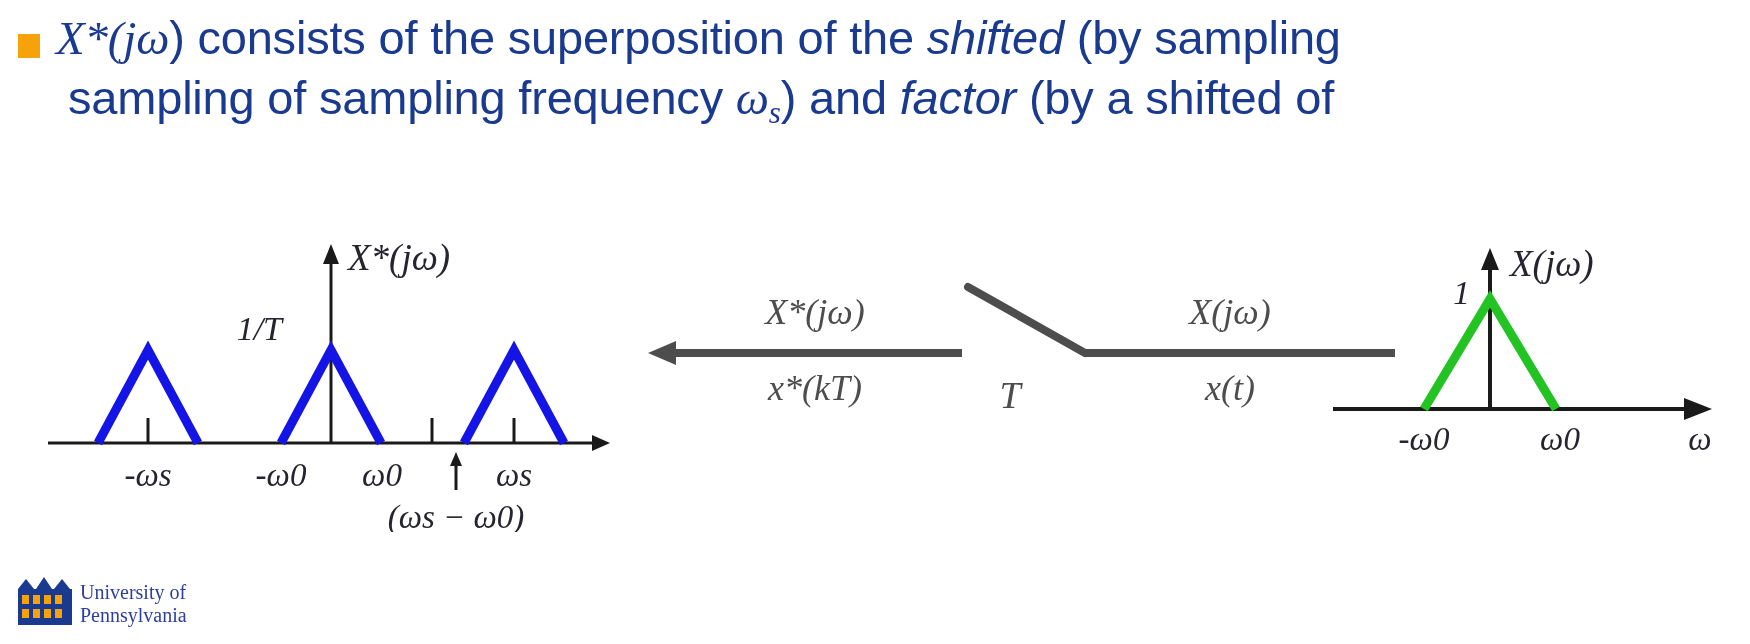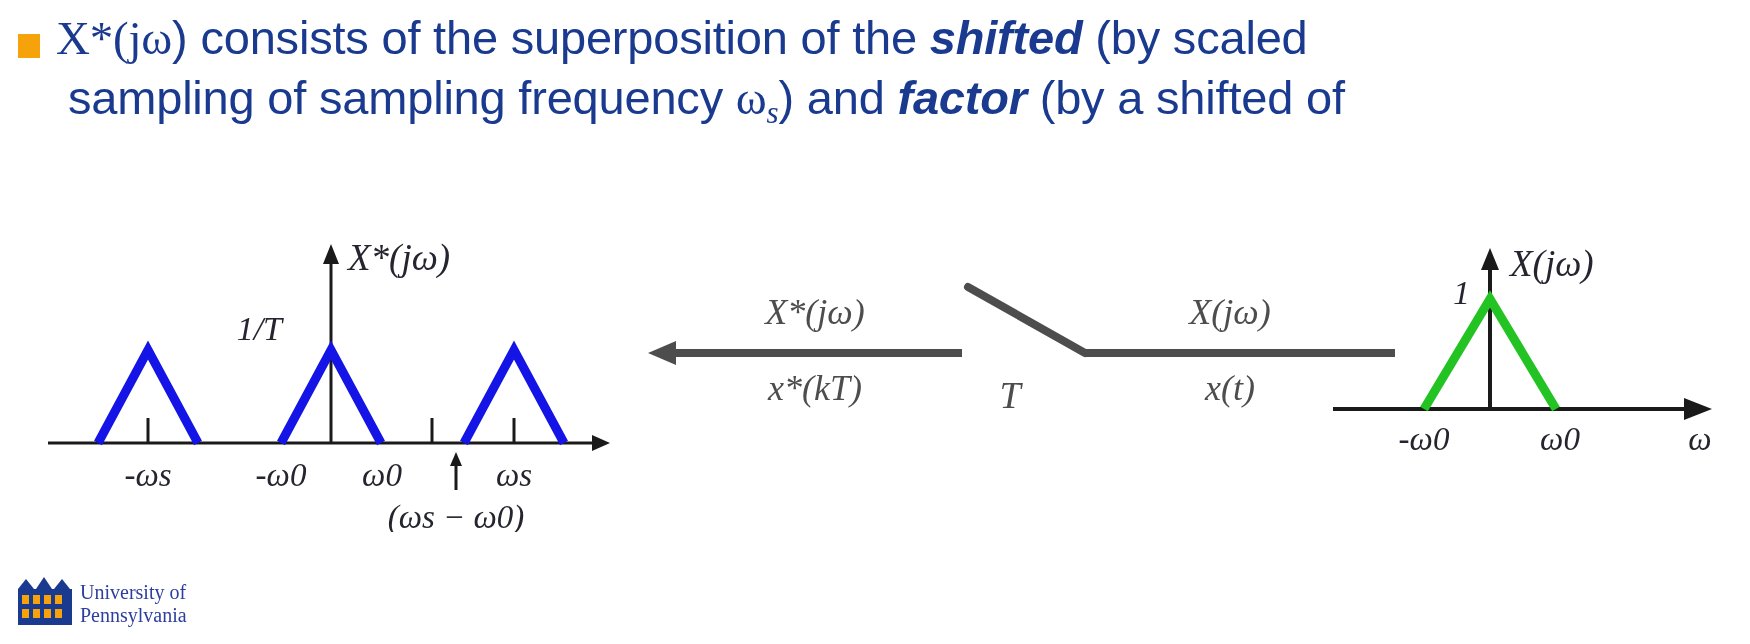--- a/index.html
+++ b/index.html
@@ -17,22 +17,22 @@
   .btext{
     margin:0;padding:0 0 0 42px;
     color:#1A3A8F;
     font-family:"Liberation Sans", sans-serif;
     font-size:47px;line-height:59px;font-weight:400;
     letter-spacing:-0.2px;
     white-space:nowrap;
   }
   .btext .l2{padding-left:12px;display:block;}
   .btext .l3{padding-left:34px;display:block;}
-  .mi{font-family:"Liberation Serif", serif;}
-  .bld{font-weight:bold;font-style:italic;}
+  .mi{font-family:"Liberation Serif", serif;font-style:italic;}
+  .bld{font-weight:normal;font-style:italic;}
   .sub{font-size:0.66em;vertical-align:-0.28em;font-family:"Liberation Serif",serif;font-style:italic;}
 
   
   .figure{position:absolute;left:0;top:232px;width:1560px;height:300px;}
   svg.fig{position:absolute;left:0;top:0;}
 
   .lbl{
     font-family:"Liberation Serif", serif;font-style:italic;
     fill:#1A1A3A;
   }
@@ -56,21 +56,21 @@
 </style>
 </head>
 <body>
 
 <div class="slide">
 
   <div class="bullet-block">
     <div class="bullet-sq"></div>
     <p class="btext">
       <span class="l1">
-        <span class="mi">X*(j</span><span class="mi">ω</span><span>) consists of the superposition of the </span><span class="bld">shifted</span><span> (by scaled</span>
+        <span class="mi">X*(j</span><span class="mi">ω</span><span>) consists of the superposition of the </span><span class="bld">shifted</span><span> (by sampling</span>
       </span>
       <span class="l2">
         <span>sampling of sampling frequency </span><span class="mi">ω</span><span class="sub">s</span><span>) and </span><span class="bld">factor</span><span> (by a shifted of</span>
       </span>
     </p>
   </div>
 
   <div class="figure">
     <svg class="fig" width="1750" height="300" viewBox="0 0 1750 300">
 

